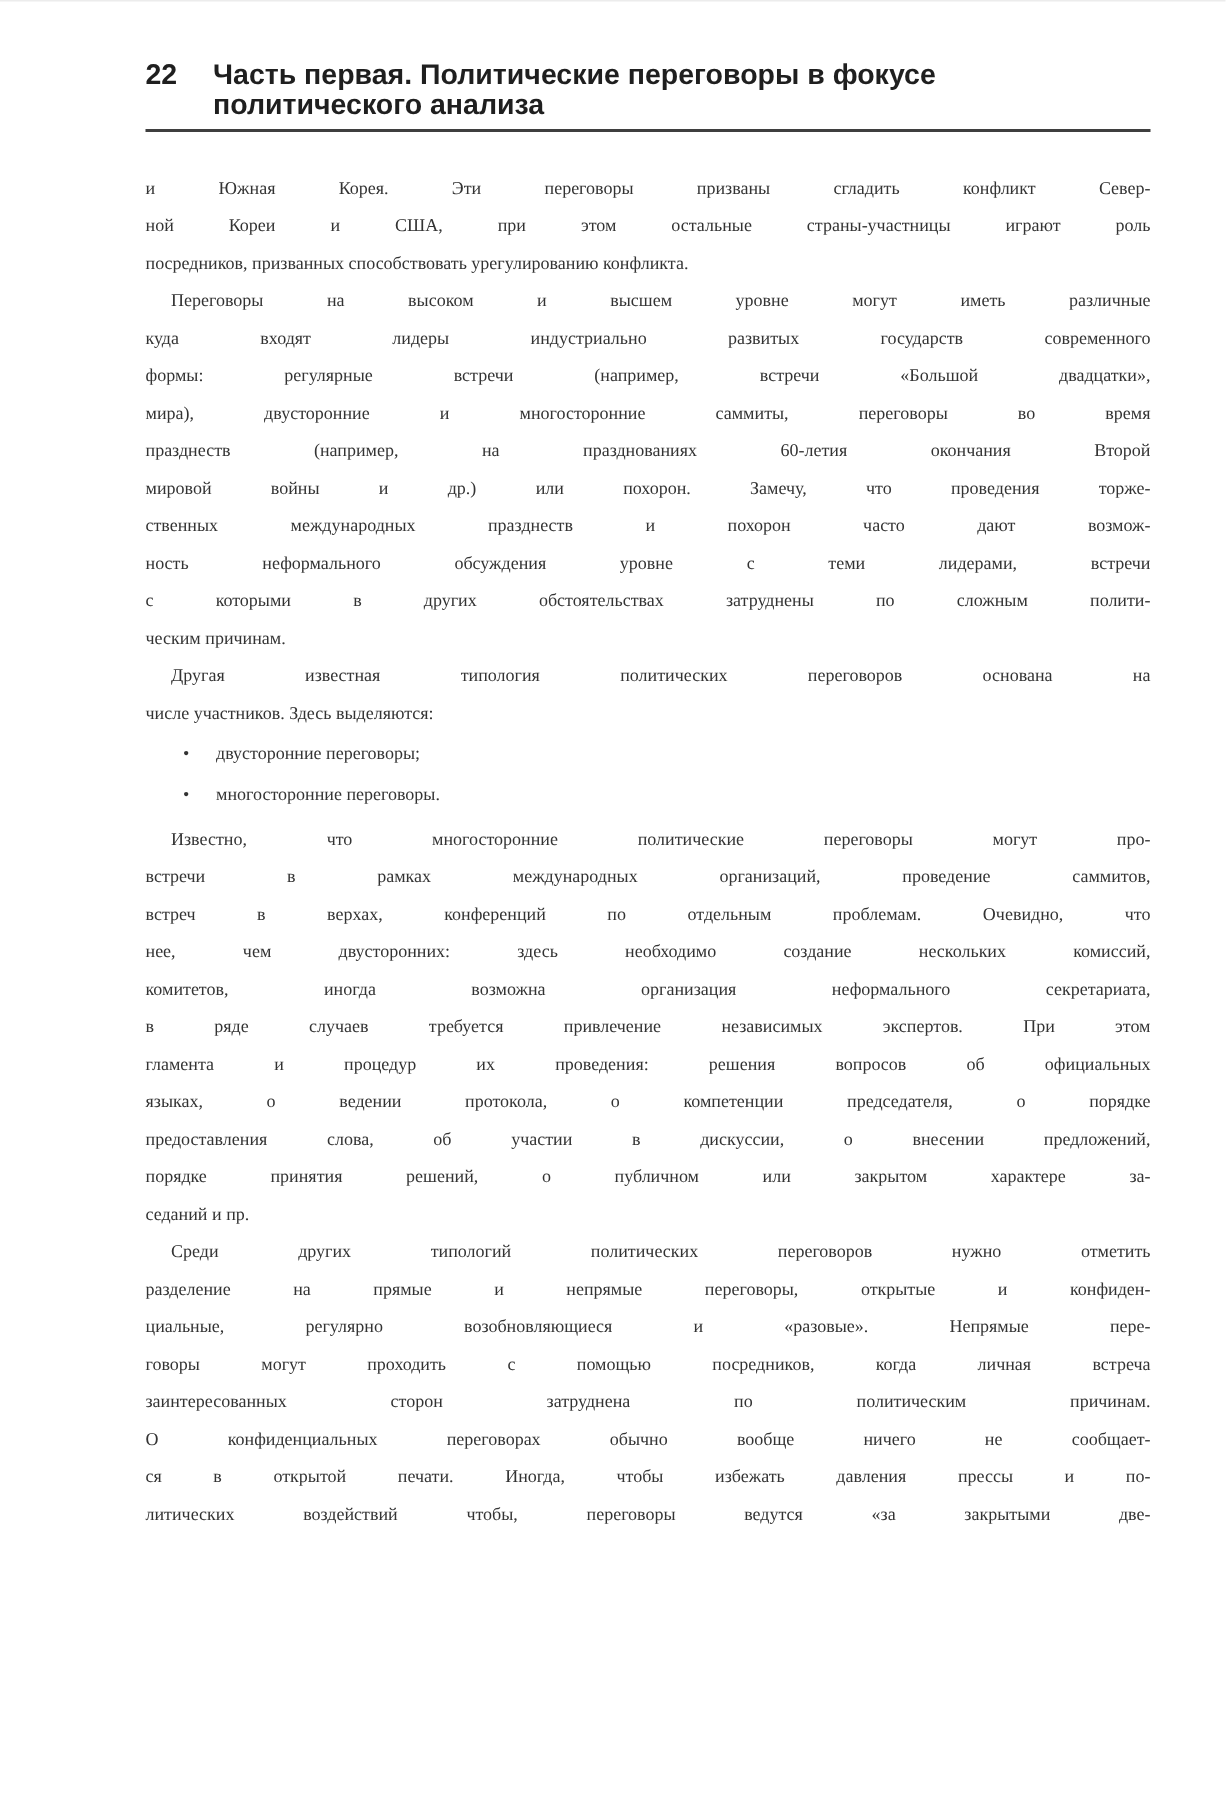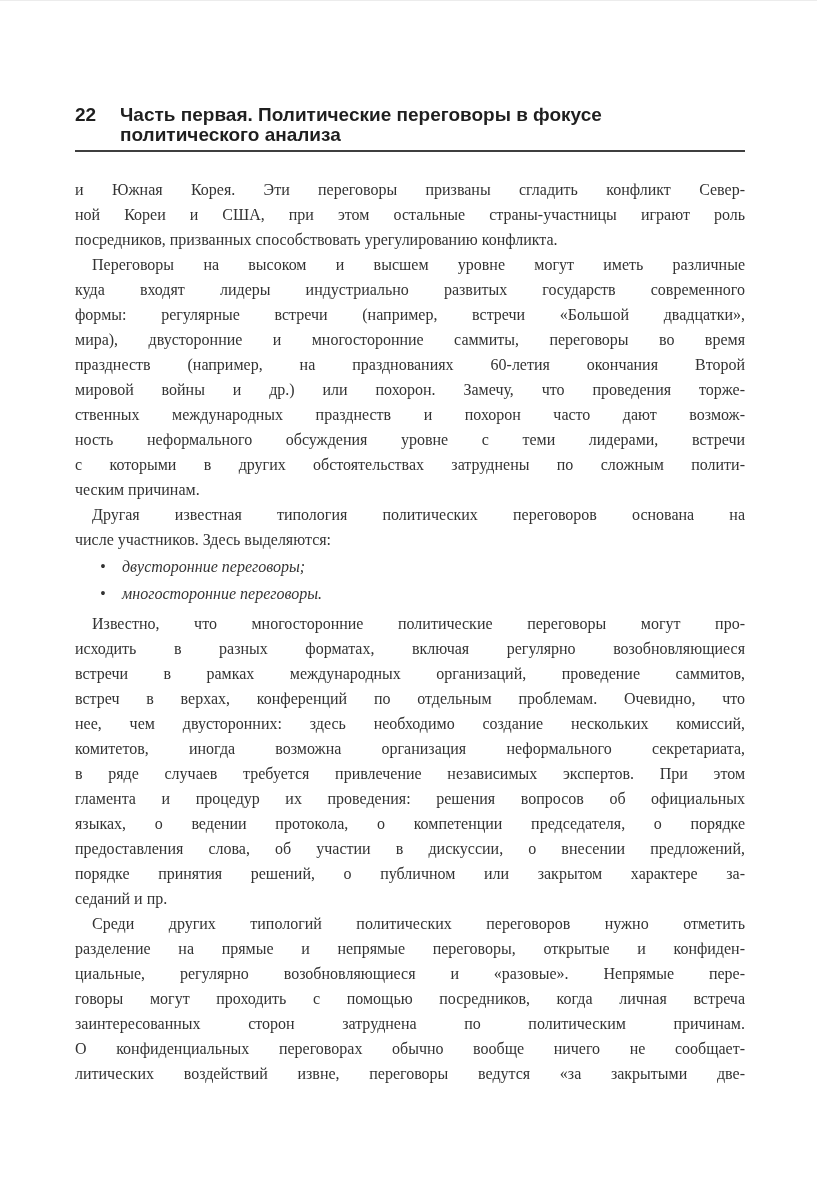--- a/index.html
+++ b/index.html
@@ -10,22 +10,22 @@
     height: 1200px;
     overflow: hidden;
   }
   body {
     border-top: 1px solid #ececec;
     box-sizing: border-box;
     font-family: "Liberation Serif", "DejaVu Serif", serif;
   }
   .page {
     width: 670px;
-    margin-left: 75px;
-    padding-top: 104px;
+    margin-left: 97px;
+    padding-top: 40px;
   }
   .page-header {
     display: flex;
     align-items: baseline;
     font-family: "Liberation Sans", "DejaVu Sans", sans-serif;
     font-weight: bold;
     font-size: 19px;
     line-height: 20px;
     color: var(--header-text, #1f1f1f);
   }
@@ -37,40 +37,39 @@
     flex: 1 1 auto;
     overflow: visible;
   }
   .header-rule {
     height: 2px;
     background: var(--rule, #3f3f3f);
     margin-top: 5px;
   }
   .text-body {
     margin-top: 25px;
-    font-size: 16px;
+    font-size: 12px;
     line-height: 25px;
     color: var(--text, #333333);
   }
   .para { margin: 0; }
   .line {
     text-align: justify;
     text-align-last: justify;
   }
   .line.indent { text-indent: 17px; }
   .line.final {
     text-align-last: left;
   }
   .bullet-list {
     margin: 0 0 5px 0;
   }
   .bullet-item {
     margin: 2px 0;
     padding-left: 25px;
-    font-style: italic;
   }
   .bullet {
     display: inline-block;
     width: 22px;
   }
 </style>
 </head>
 <body>
 
 <div class="page">
@@ -100,35 +99,35 @@
       <div class="para">
         <div class="line fit indent" style="">Другая известная типология политических переговоров основана на</div>
         <div class="line fit final" style="">числе участников. Здесь выделяются:</div>
       </div>
       <div class="bullet-list">
         <div class="bullet-item"><span class="bullet">•</span><span>двусторонние переговоры;</span></div>
         <div class="bullet-item"><span class="bullet">•</span><span>многосторонние переговоры.</span></div>
       </div>
       <div class="para">
         <div class="line fit indent" style="">Известно, что многосторонние политические переговоры могут про-</div>
-        <div class="line fit" style="">исходить в разных форматах, включая регулярно возобновляющиеся</div>
         <div class="line fit" style="">встречи в рамках международных организаций, проведение саммитов,</div>
         <div class="line fit" style="">встреч в верхах, конференций по отдельным проблемам. Очевидно, что</div>
         <div class="line fit" style="">нее, чем двусторонних: здесь необходимо создание нескольких комиссий,</div>
         <div class="line fit" style="">комитетов, иногда возможна организация неформального секретариата,</div>
         <div class="line fit" style="">в ряде случаев требуется привлечение независимых экспертов. При этом</div>
         <div class="line fit" style="">гламента и процедур их проведения: решения вопросов об официальных</div>
         <div class="line fit" style="">языках, о ведении протокола, о компетенции председателя, о порядке</div>
         <div class="line fit" style="">предоставления слова, об участии в дискуссии, о внесении предложений,</div>
         <div class="line fit" style="">порядке принятия решений, о публичном или закрытом характере за-</div>
         <div class="line fit final" style="">седаний и пр.</div>
       </div>
       <div class="para">
         <div class="line fit indent" style="">Среди других типологий политических переговоров нужно отметить</div>
         <div class="line fit" style="">разделение на прямые и непрямые переговоры, открытые и конфиден-</div>
         <div class="line fit" style="">циальные, регулярно возобновляющиеся и «разовые». Непрямые пере-</div>
         <div class="line fit" style="">говоры могут проходить с помощью посредников, когда личная встреча</div>
         <div class="line fit" style="">заинтересованных сторон затруднена по политическим причинам.</div>
         <div class="line fit" style="">О конфиденциальных переговорах обычно вообще ничего не сообщает-</div>
-        <div class="line fit" style="">литических воздействий извне, переговоры ведутся «за закрытыми две-</div>
+        <div class="line fit" style="">ся в открытой печати. Иногда, чтобы избежать давления прессы и по-</div>
+        <div class="line fit" style="">литических воздействий чтобы, переговоры ведутся «за закрытыми две-</div>
       </div>
     </div>
 </div>
 
 </body></html>

